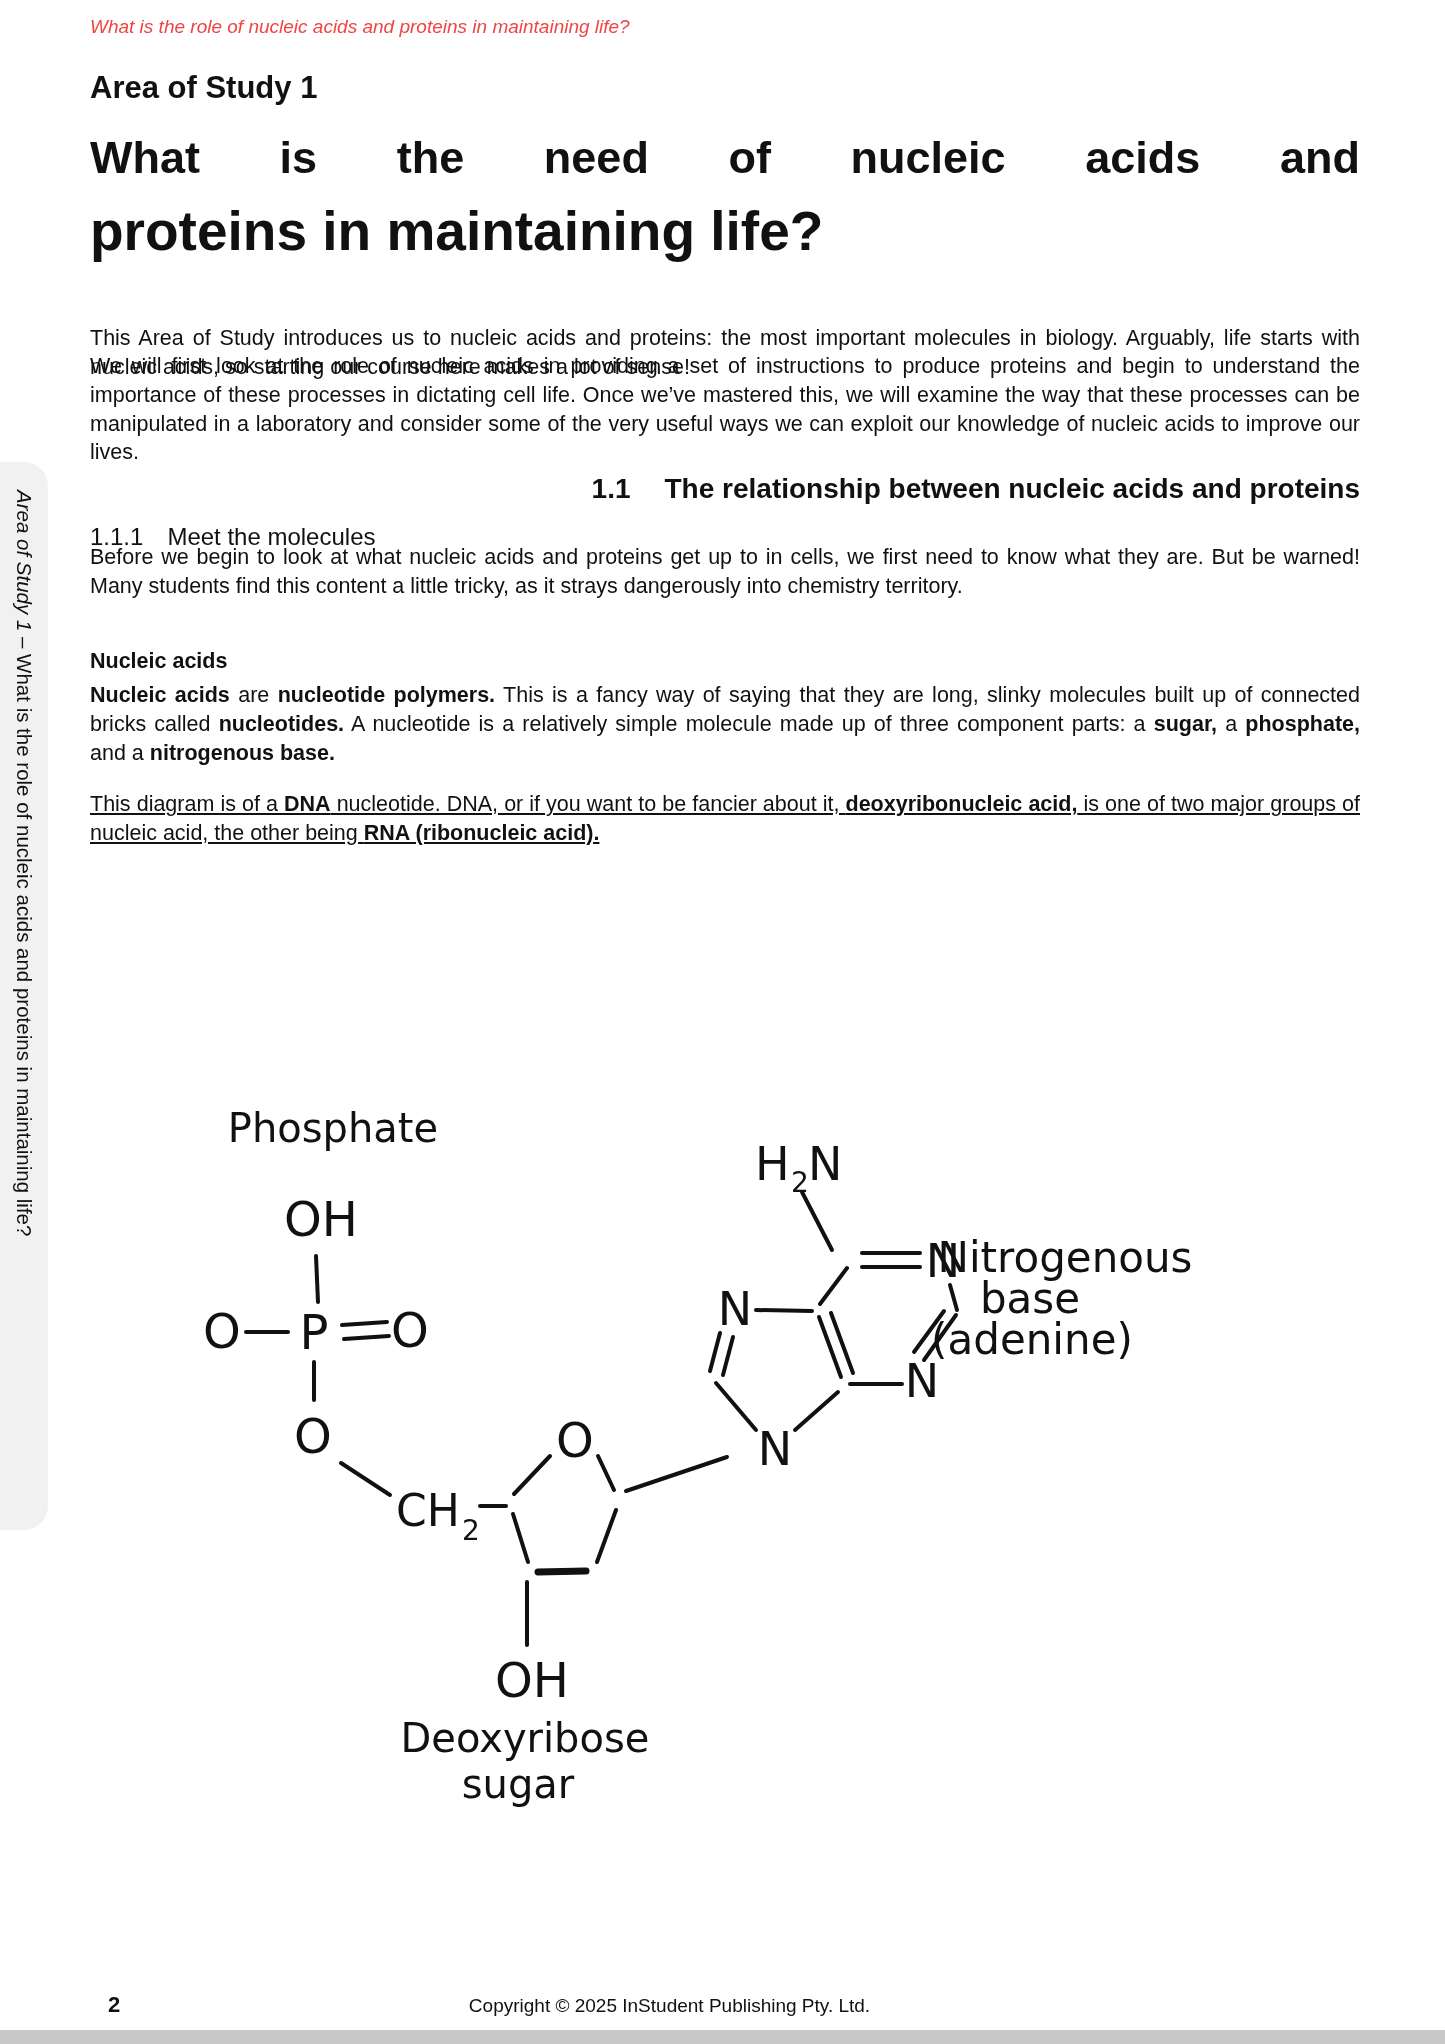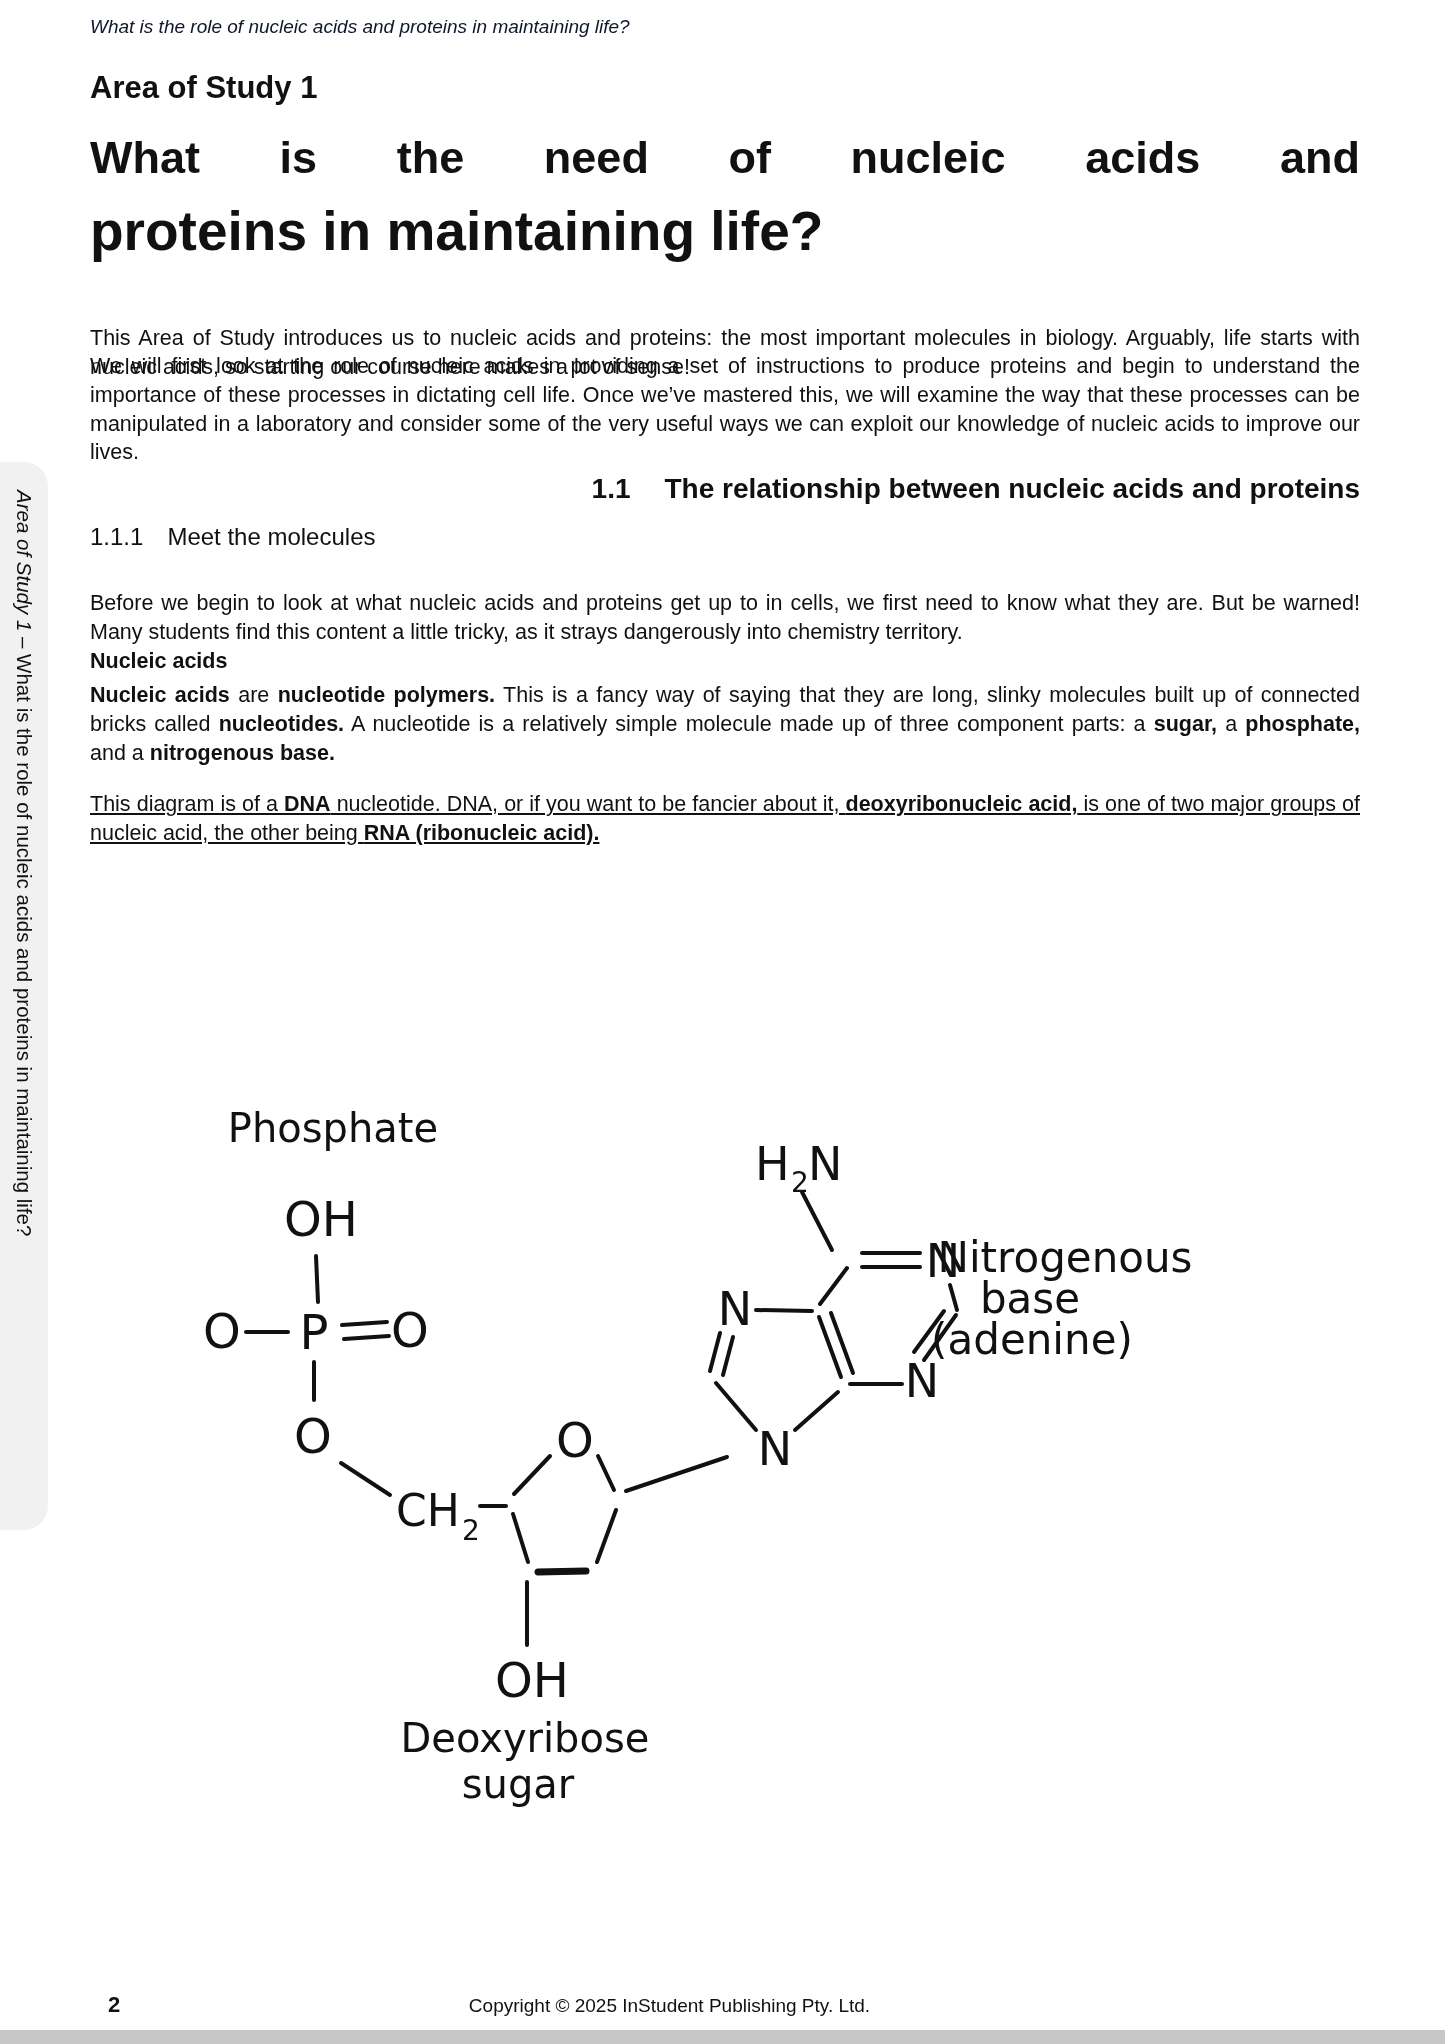--- a/index.html
+++ b/index.html
@@ -4,21 +4,21 @@
 <style>
   html,body{margin:0;padding:0;}
   body{
     width:1445px;height:2044px;position:relative;background:#ffffff;
     font-family:"Liberation Sans",sans-serif;color:#111;overflow:hidden;
   }
   .abs{position:absolute;}
   
   .running-header{
     left:90px;top:16px;width:1270px;
-    font-size:19px;font-style:italic;color:#0f172a;
+    font-size:19px;font-style:italic;color:#ef4444;
   }
   
   .side-tab{
     left:0;top:462px;width:48px;height:1068px;
     background:#f1f1f1;border-radius:0 24px 24px 0;
   }
   .side-tab-text{
     position:absolute;left:12px;top:28px;height:1020px;
     writing-mode:vertical-rl;text-orientation:sideways;
     font-size:20.5px;white-space:nowrap;color:#111;
@@ -30,21 +30,21 @@
   .title-l1{top:132px;display:flex;justify-content:space-between;
     font-size:45px;font-weight:bold;line-height:1.15;}
   .title-l2{top:200px;font-size:55px;font-weight:bold;line-height:1.15;}
   .body-p{font-size:21.5px;line-height:28.8px;text-align:justify;}
   .p1{top:276px;margin-top:48px;}
   .p2{top:352px;}
   .h11{top:473px;font-size:28px;font-weight:bold;text-align:right;}
   .h11 .num{margin-right:34px;}
   .h111{top:523px;font-size:24px;font-weight:normal;}
   .h111 .num{margin-right:24px;}
-  .p3{top:589px;}
+  .p3{top:543px;}
   .h-nucleic{top:649px;font-size:21.5px;font-weight:bold;}
   .p4{top:681px;}
   .p5{top:790px;text-decoration:underline;}
   
   .diagram{left:150px;top:1080px;width:1140px;height:760px;}
   .diagram svg{display:block;width:100%;height:100%;}
   .hand{font-family:"DejaVu Sans",sans-serif;fill:#111;}
   .bond{stroke:#111;stroke-width:4;stroke-linecap:round;fill:none;}
   .bond-thick{stroke:#111;stroke-width:7;stroke-linecap:round;fill:none;}
   

